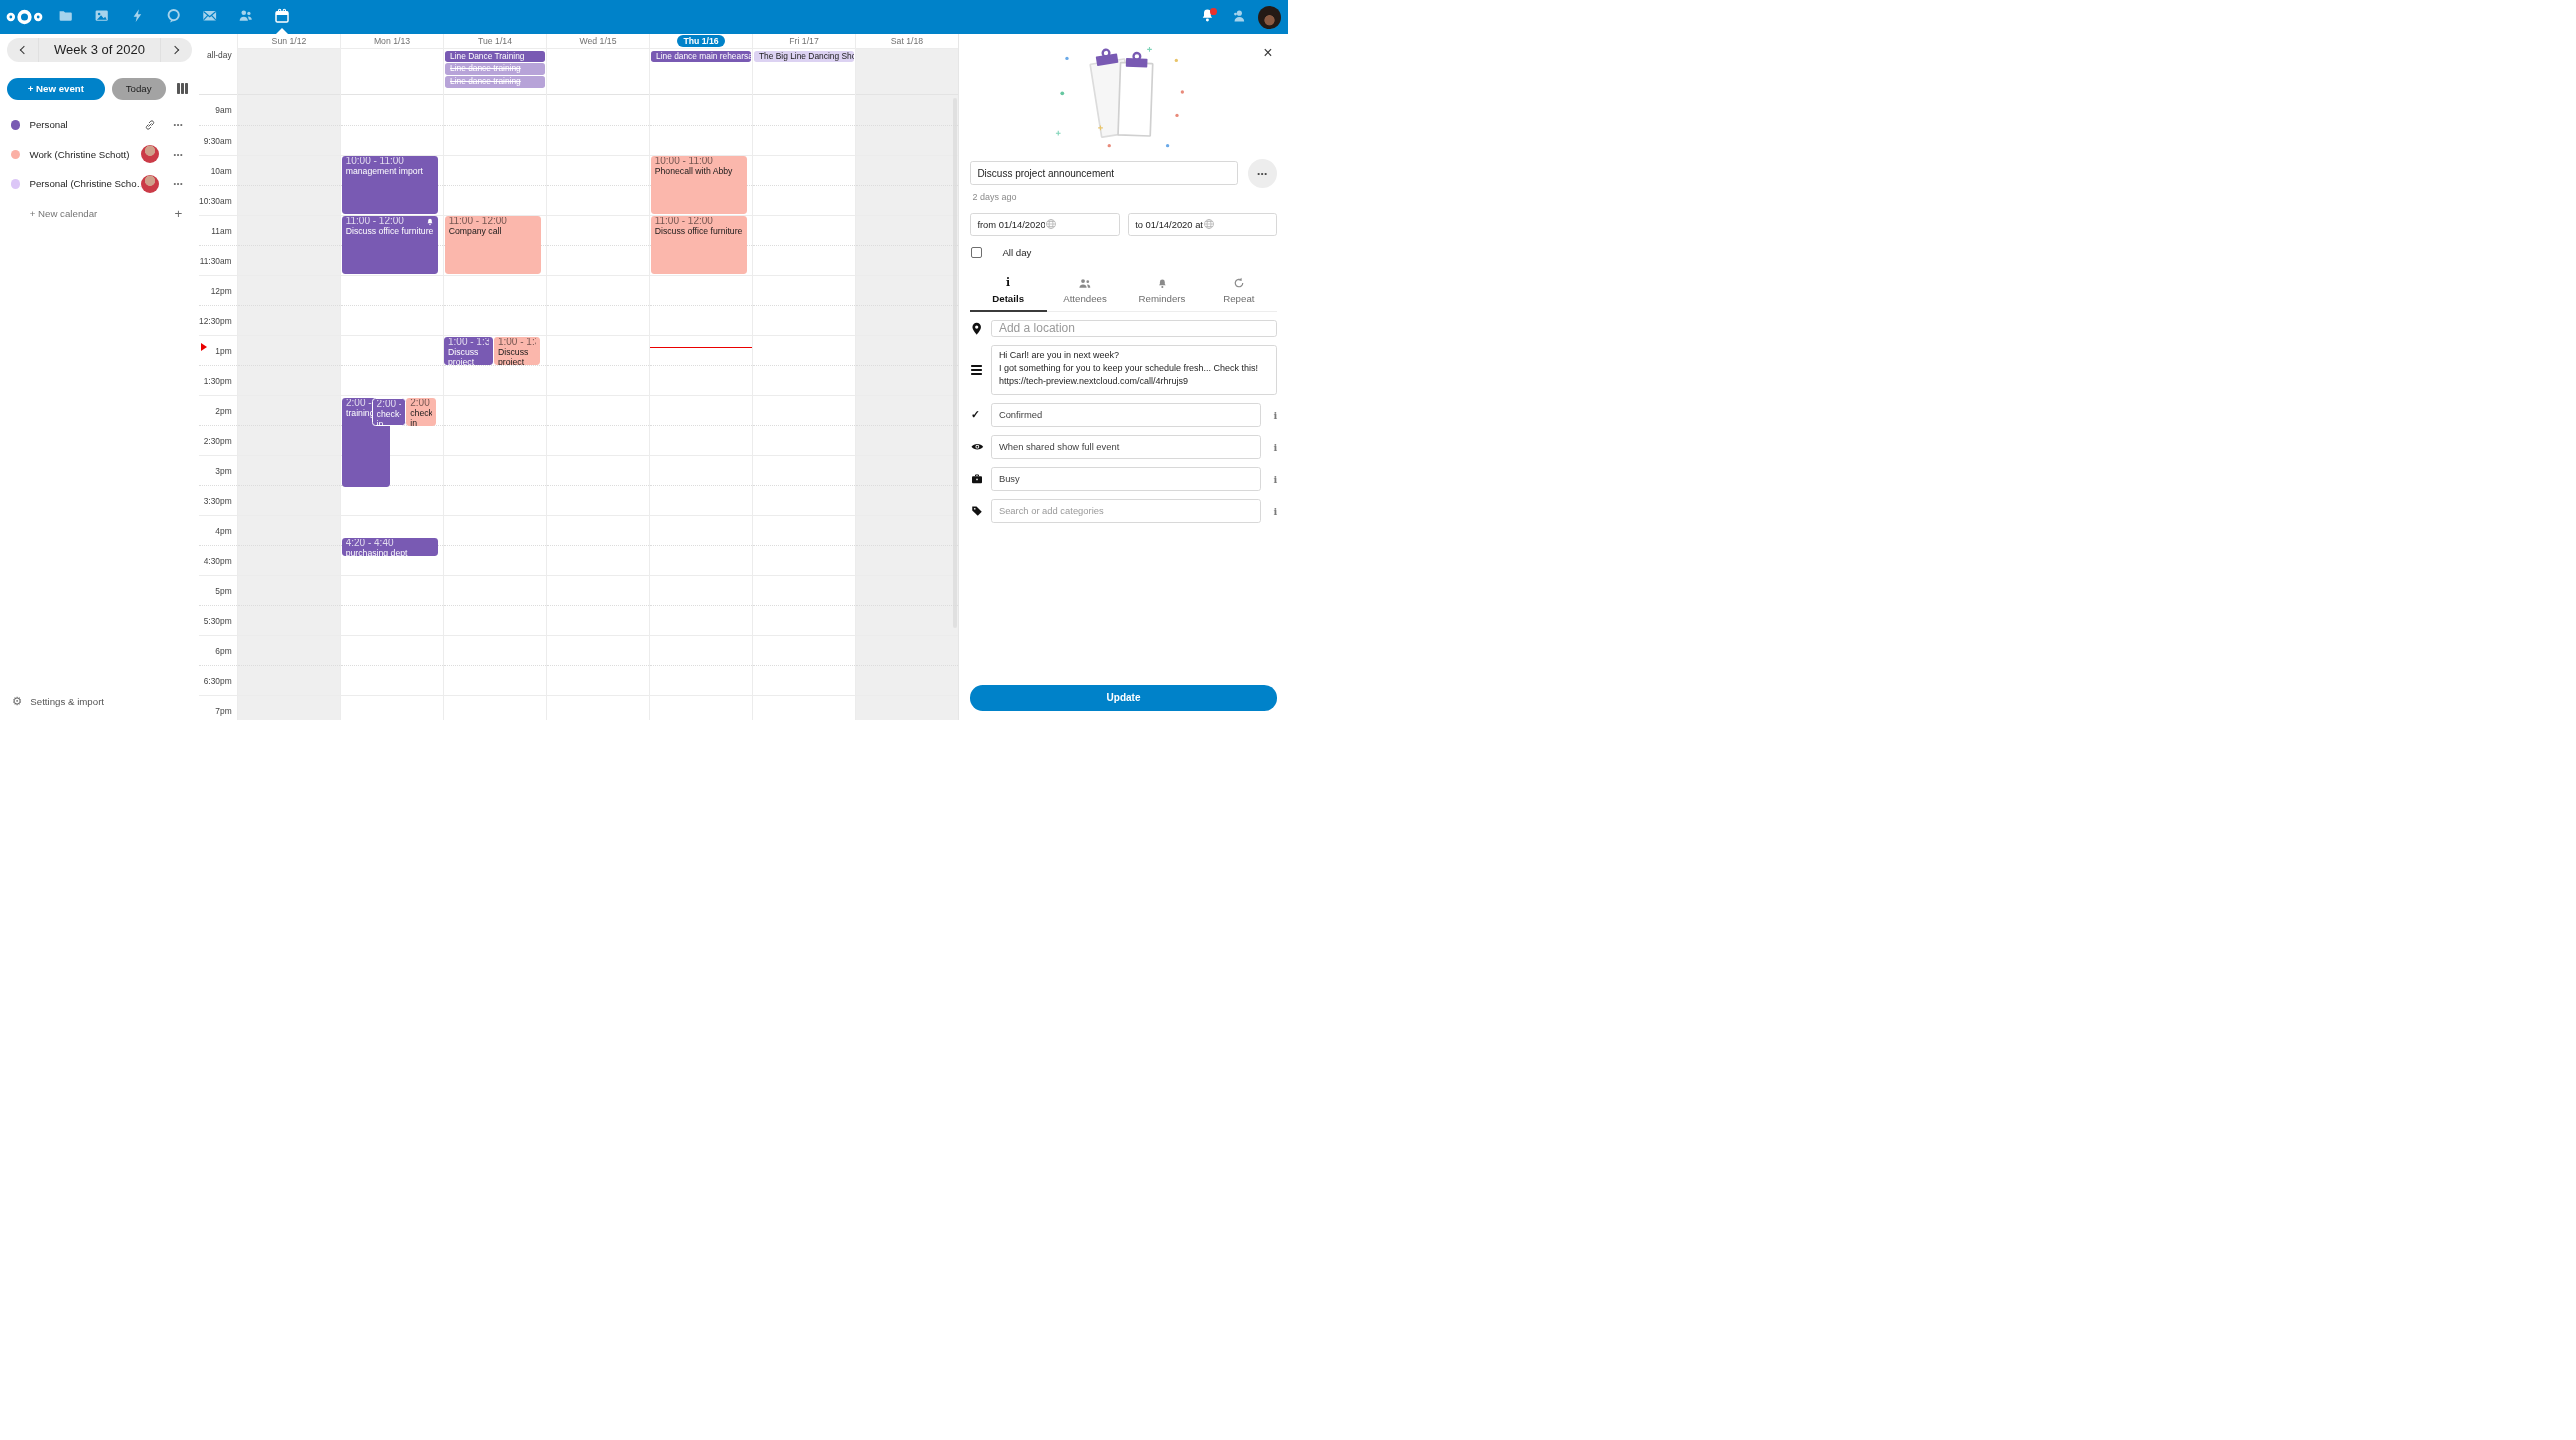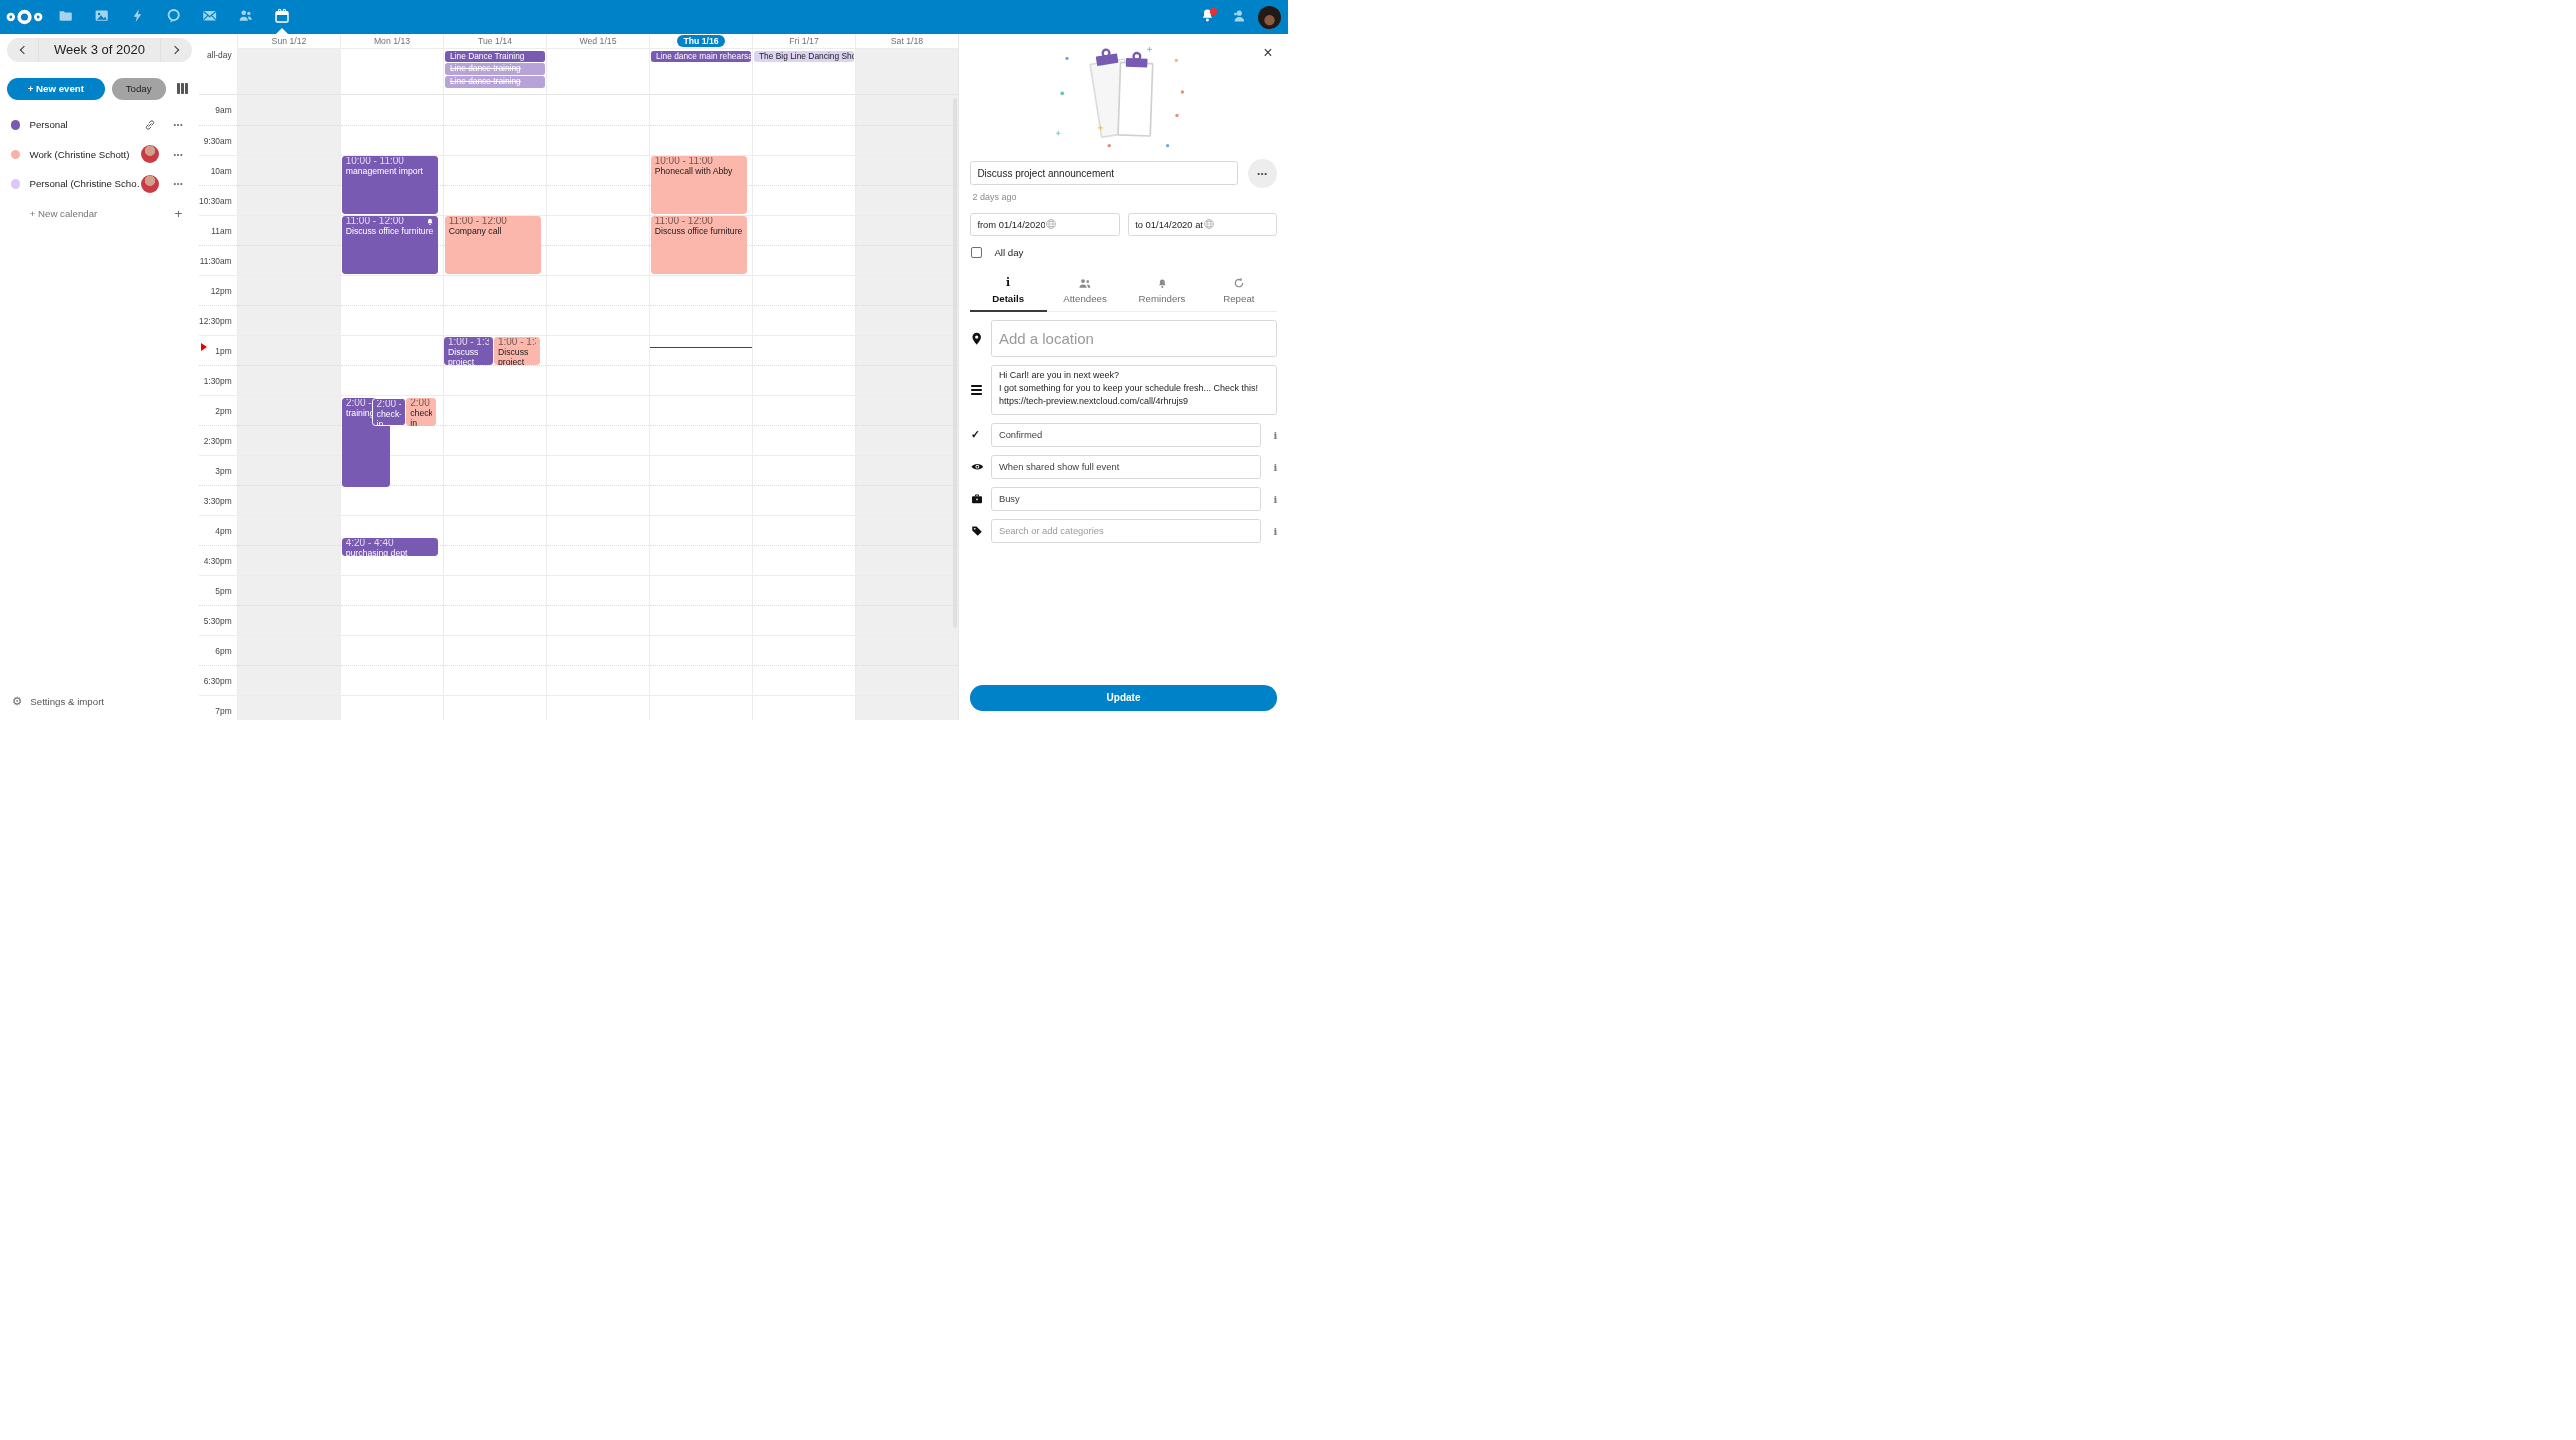--- a/index.html
+++ b/index.html
@@ -90,33 +90,33 @@
   .editor { width:330px; flex:0 0 330px; border-left:0.7px solid #e6e6e6; position:relative; display:flex; flex-direction:column; padding:6.7px 10.7px 9.4px; background:#fff; }
   .close-btn { position:absolute; top:8px; right:9.4px; width:21.5px; height:21.5px; border:none; background:none; font-size:16px; color:#3b3b3b; cursor:pointer; line-height:20px; }
   .illus { margin:4px auto 0; width:148px; height:106px; }
   .title-row { display:flex; align-items:center; margin-top:8px; gap:9.4px; }
   .title-input { flex:1; height:24px; border:1.3px solid #d8d8d8; border-radius:2.7px; padding:0 6.7px; font-size:10px; color:#1d1d1d; font-family:inherit; }
   .more-btn { width:29.5px; height:29.5px; border:none; border-radius:50%; background:#ededed; color:#454545; font-size:8px; letter-spacing:0.7px; cursor:pointer; }
   .modified { font-size:9px; color:#8a8a8a; margin:4px 0 0 2.7px; }
   .dt-row { display:flex; gap:8px; margin-top:10.7px; }
   .dt-field { flex:1; height:23.5px; border:1.3px solid #d8d8d8; border-radius:2.7px; display:flex; align-items:center; padding:0 5.4px 0 6.7px; font-size:9.4px; color:#1d1d1d; cursor:pointer; }
   .dt-field span { flex:1; white-space:nowrap; overflow:hidden; }
-  .allday-row { display:flex; align-items:center; gap:12px; margin:10.7px 0 0 1.3px; font-size:9.7px; color:#1d1d1d; cursor:pointer; }
+  .allday-row { display:flex; align-items:center; gap:20px; margin:10.7px 0 0 1.3px; font-size:9.7px; color:#1d1d1d; cursor:pointer; }
   .cb { width:11.4px; height:11.4px; border:1.3px solid #6e6e6e; border-radius:2px; background:#fff; }
   .tabs { display:flex; margin-top:16px; border-bottom:0.7px solid #ededed; }
   .tab { flex:1; border:none; background:none; cursor:pointer; padding:2.7px 0 6.7px; display:flex; flex-direction:column; align-items:center; gap:4px; font-size:9.7px; color:#6e6e6e; position:relative; font-family:inherit; }
   .tab.active { color:#111; font-weight:700; }
   .tab.active::after { content:""; position:absolute; bottom:-0.7px; left:0; right:0; height:2px; background:#3b3b3b; }
   .tab .ticon { height:12px; display:flex; align-items:flex-end; }
   .info-i { font-family:"DejaVu Serif", serif; font-weight:700; font-size:10.7px; color:#6e6e6e; font-style:normal; }
   .tab.active .info-i { color:#111; }
   .frow { display:flex; align-items:center; margin-top:8px; }
   .frow .licon { width:21.5px; flex:0 0 21.5px; display:flex; justify-content:flex-start; padding-left:1.3px; }
   .frow .ricon { width:16px; flex:0 0 16px; text-align:right; }
-  .loc-input { flex:1; height:37px; border:1.3px solid #d8d8d8; border-radius:2.7px; padding:0 6.7px; font-size:15px; font-family:inherit; color:#1d1d1d; }
+  .loc-input { flex:1; height:17px; border:1.3px solid #d8d8d8; border-radius:2.7px; padding:0 6.7px; font-size:12px; font-family:inherit; color:#1d1d1d; }
   .loc-input::placeholder, .cat-input::placeholder { color:#9a9a9a; }
   .desc-area { flex:1; height:50px; border:1.3px solid #d8d8d8; border-radius:2.7px; padding:3.4px 6.7px; font-size:9px; line-height:1.45; font-family:inherit; color:#1d1d1d; resize:none; }
   .selbox { flex:1; height:24px; border:1.3px solid #d8d8d8; border-radius:2.7px; display:flex; align-items:center; padding:0 6.7px; font-size:9.4px; color:#3f3f3f; cursor:pointer; }
   .cat-input { flex:1; height:24px; border:1.3px solid #d8d8d8; border-radius:2.7px; padding:0 6.7px; font-size:9.4px; font-family:inherit; }
   .iinfo { font-family:"DejaVu Serif", serif; font-weight:700; font-size:10px; color:#7a7a7a; }
   .desc-lines { width:11.4px; display:flex; flex-direction:column; gap:2px; }
   .desc-lines i { height:2px; background:#111; border-radius:0.7px; }
   .update-btn { margin-top:auto; height:25.5px; border:none; border-radius:12.7px; background:var(--accent,#0082c9); color:#fff; font-weight:700; font-size:10px; cursor:pointer; }
 </style>
 </head>

